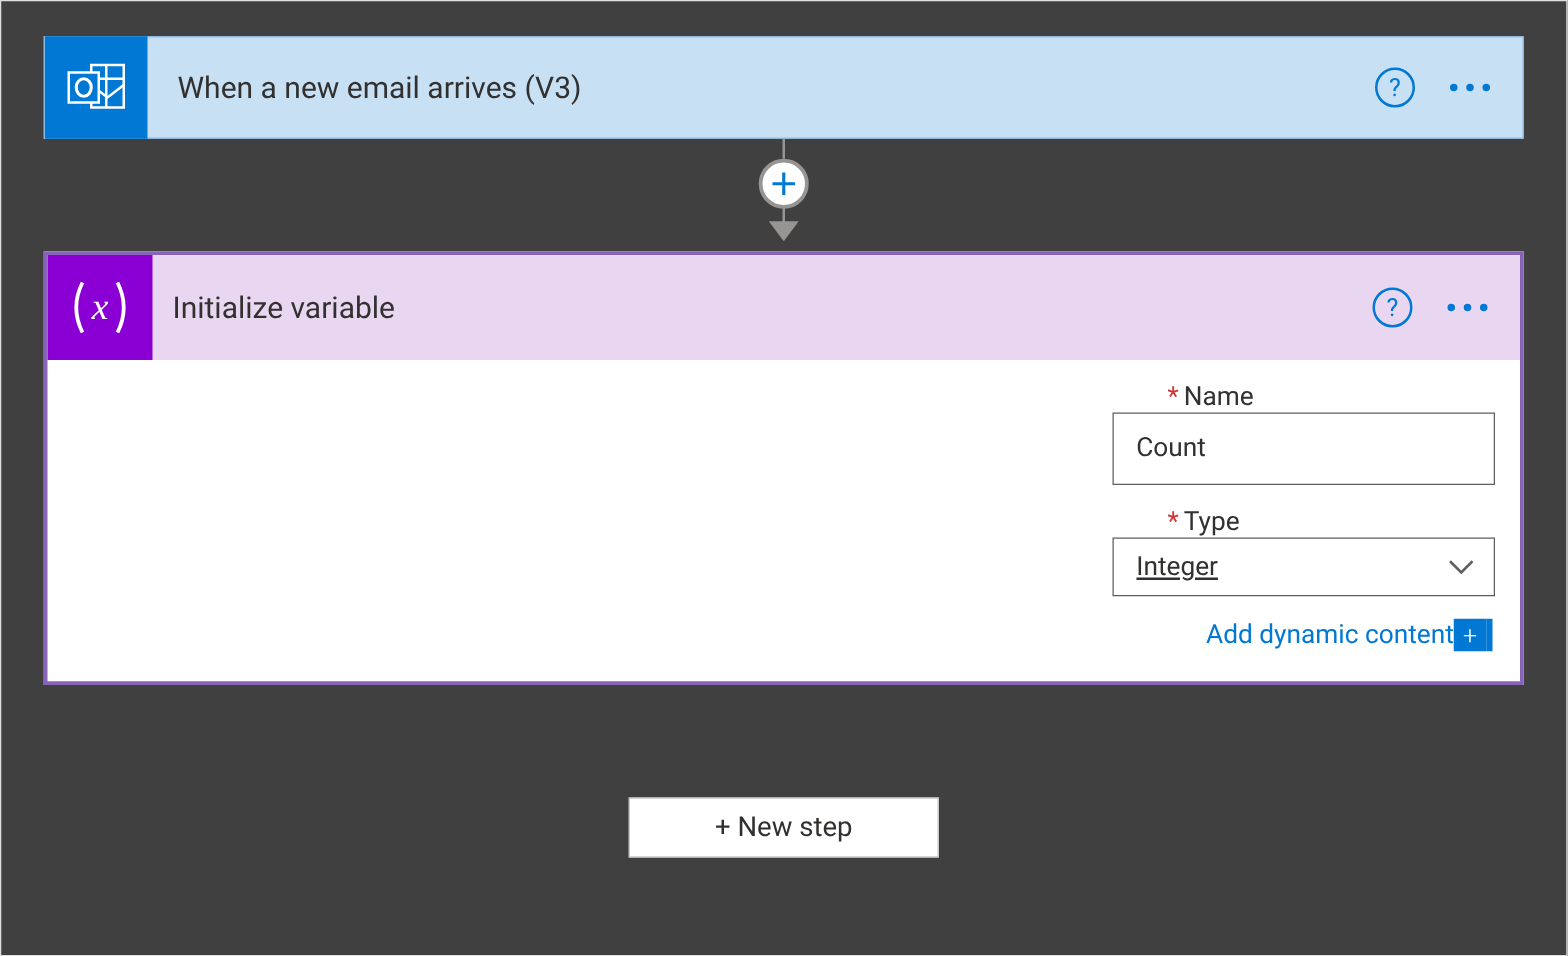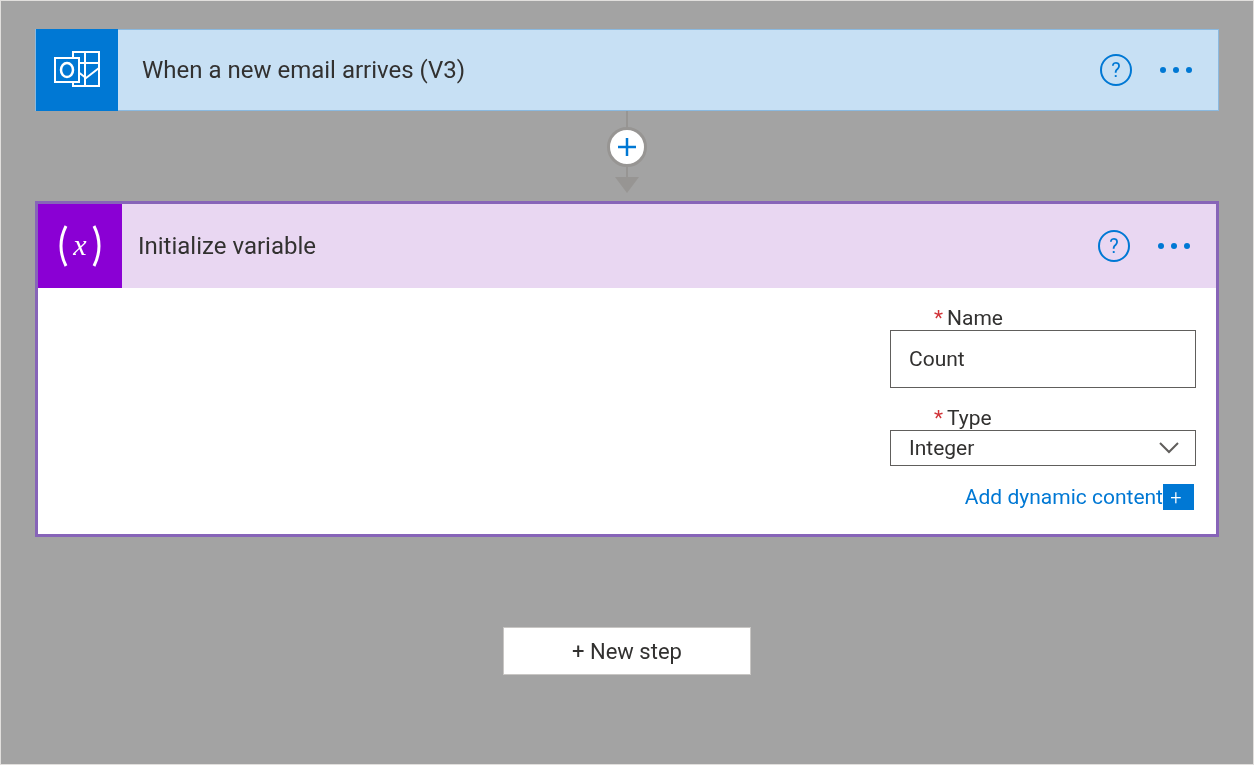--- a/index.html
+++ b/index.html
@@ -5,21 +5,21 @@
   * { box-sizing: border-box; }
   html, body {
     margin: 0; padding: 0;
     font-family: "Segoe UI", -apple-system, BlinkMacSystemFont, Roboto, sans-serif;
     background: #f3f2f1;
     color: #323130;
   }
   .canvas {
     width: 1254px;
     height: 765px;
-    background: #a3a3a3;
+    background: #404040;
     border: 1px solid #e1dfdd;
     padding: 28px 34px 0 34px;
     position: relative;
   }
 
   
   .trigger-card {
     display: flex;
     align-items: center;
     height: 82px;
@@ -232,21 +232,21 @@
       <div class="form-row">
         <div class="form-label"><span class="req">*</span><span>Name</span></div>
         <div class="form-field">
           <input class="text-input" value="Count" style="">
         </div>
       </div>
 
       <div class="form-row">
         <div class="form-label"><span class="req">*</span><span>Type</span></div>
         <div class="form-field select-wrap">
-          <input class="text-input" style="height: 36px;" readonly="" value="Integer">
+          <input class="text-input" style="height: 47px; text-decoration: underline;" readonly="" value="Integer">
           <svg class="chev" width="22" height="14" viewBox="0 0 22 14">
             <path d="M2 2 L11 11 L20 2" fill="none" stroke="#605e5c" stroke-width="2"></path>
           </svg>
         </div>
       </div>
 
 
       <div class="dynamic-row">
         <span class="dynamic-link">Add dynamic content</span>
         <div class="plus-badge">+</div>

